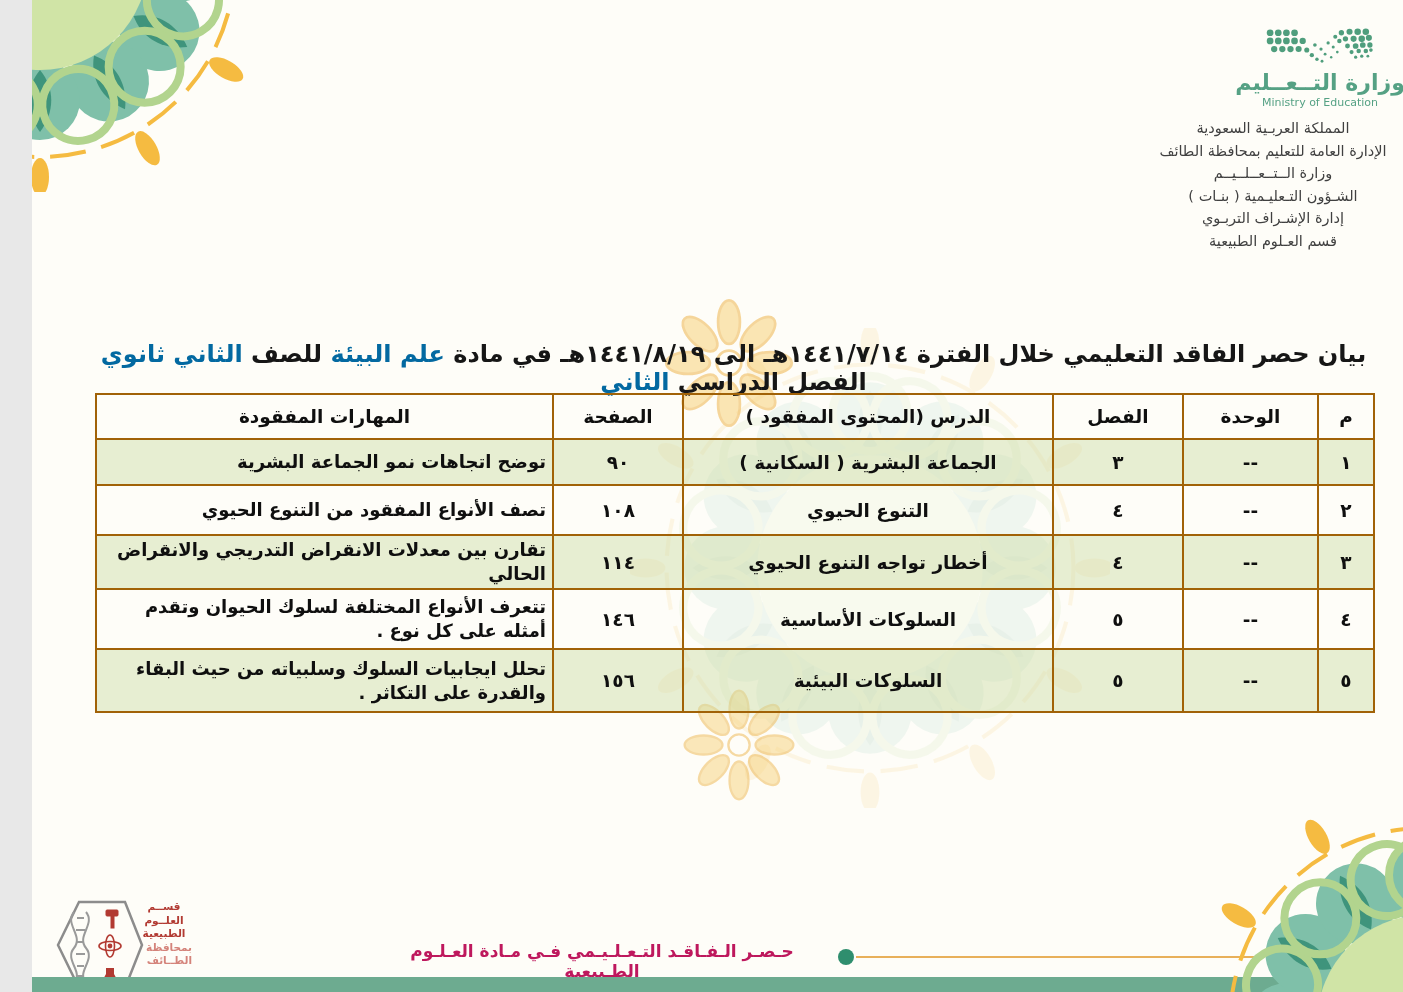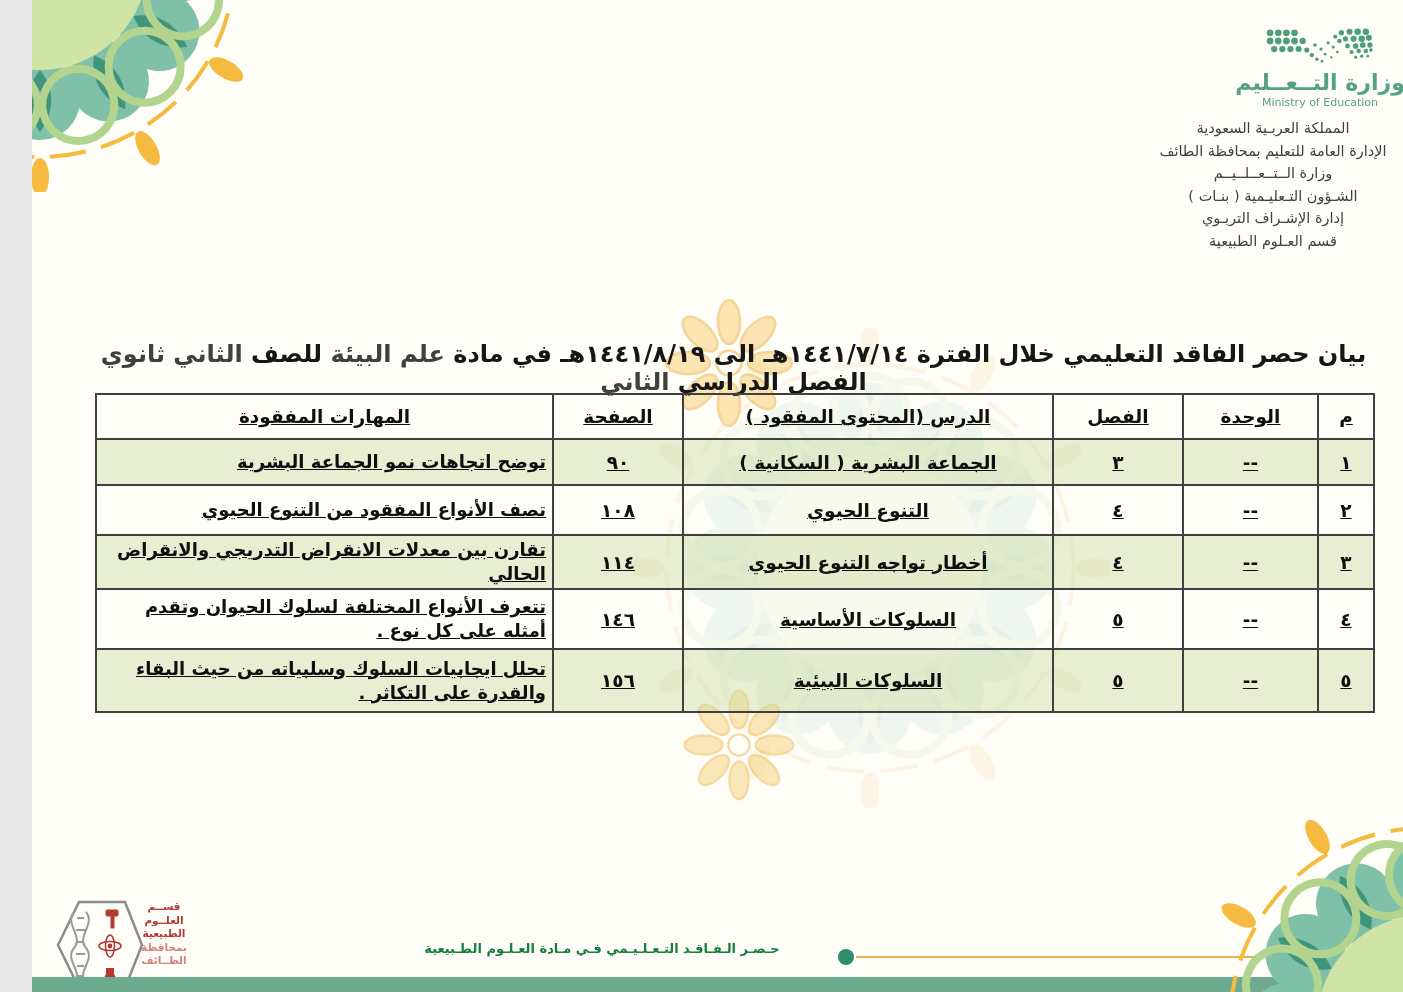--- a/index.html
+++ b/index.html
@@ -19,55 +19,55 @@
   .logo-top { width:190px; margin:0 14px 0 auto; text-align:center; }
   .dots-logo { display:block; margin:0 auto 4px auto; }
   .wordmark { font-size:22px; font-weight:bold; color:#55a184; }
   .wordmark-en { font-size:11px; color:#55a184; margin-top:1px; }
   .org-lines { margin-top:8px; text-align:center; }
   .org-line { font-size:14.5px; font-weight:normal; color:#404040; line-height:22.5px; }
 
   
   .title { position:absolute; top:340px; left:40px; right:40px; text-align:center;
            direction:rtl; font-weight:bold; font-size:24px; color:#161616; }
-  .title .g { color:#404040; }
+  .title .g { color:#0369a1; }
 
   
   .loss-table { position:absolute; left:63px; top:393px; width:1278px;
                 border-collapse:collapse; direction:rtl; table-layout:fixed;
                 text-align:center; font-weight:bold; color:#0f0f0f; }
-  .loss-table th, .loss-table td { border:2px solid #404040; padding:2px 0;
-                font-size:18.5px; vertical-align:middle;text-decoration:underline; }
+  .loss-table th, .loss-table td { border:2px solid #a16207; padding:2px 0;
+                font-size:18.5px; vertical-align:middle; }
   .loss-table thead tr { height:45px; }
   .loss-table tbody tr:nth-child(1) { height:46px; }
   .loss-table tbody tr:nth-child(2) { height:50px; }
   .loss-table tbody tr:nth-child(3) { height:51px; }
   .loss-table tbody tr:nth-child(4) { height:60px; }
   .loss-table tbody tr:nth-child(5) { height:63px; }
   .loss-table tbody tr:nth-child(odd) td { background:rgba(205,220,165,0.45); }
   .loss-table td.skills { text-align:right; padding-right:6px; font-size:18px; line-height:24px; }
 
   
   .footer-text { position:absolute; left:340px; top:941px; width:460px; text-align:center;
-                 direction:rtl; color:#15803d; font-weight:bold; font-size:13px; }
+                 direction:rtl; color:#be185d; font-weight:bold; font-size:17px; }
   .footer-dot { position:absolute; left:806px; top:949px; width:16px; height:16px;
                 border-radius:50%; background:#2f8e6e; }
   .footer-line { position:absolute; left:824px; top:956px; width:406px; height:2px;
                  background:#e8b05a; }
   .bottom-bar { position:absolute; left:0; bottom:0; width:1403px; height:15px;
                 background:#6dab90; z-index:1; }
   .deco-br { z-index:2; }
 
   
   .dept-logo { position:absolute; left:22px; top:884px; width:140px; height:128px; }
   .dept-hex { position:absolute; left:0; top:2px; }
   .dept-text { position:absolute; left:82px; top:16px; width:56px; direction:rtl;
                text-align:center; font-weight:bold; font-size:10.5px; line-height:13.5px;
                color:#b23a32; }
-  .dept-text .lt { color:#d4837a; }
+  .dept-text .lt { color:#d4837a;text-align:right; }
 </style>
 </head>
 <body>
 
 <div class="page">
 
   <svg width="0" height="0" style="position:absolute" aria-hidden="true">
     <defs>
       <g id="mandala">
         <circle r="195" fill="none" stroke="#f5bb41" stroke-width="4" stroke-dasharray="36 16"></circle>

